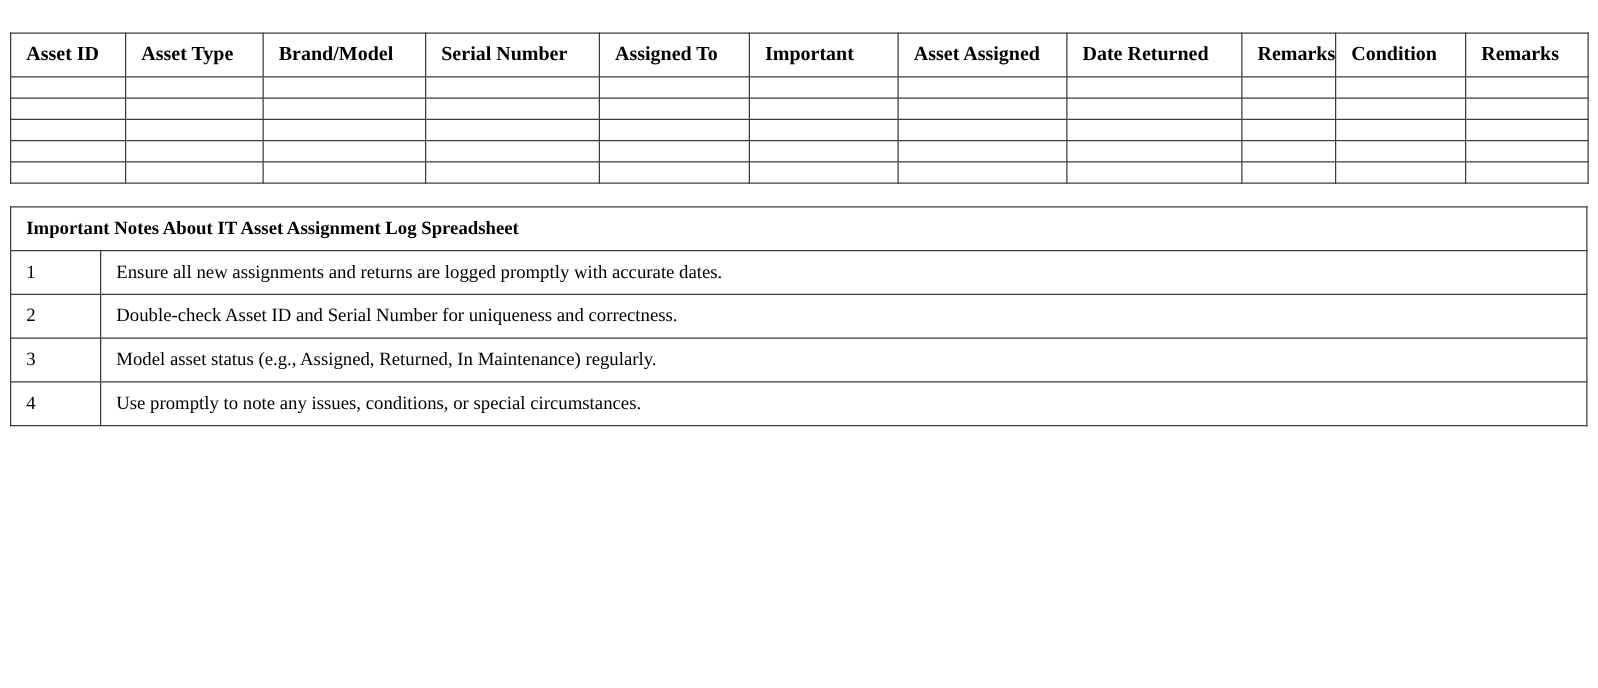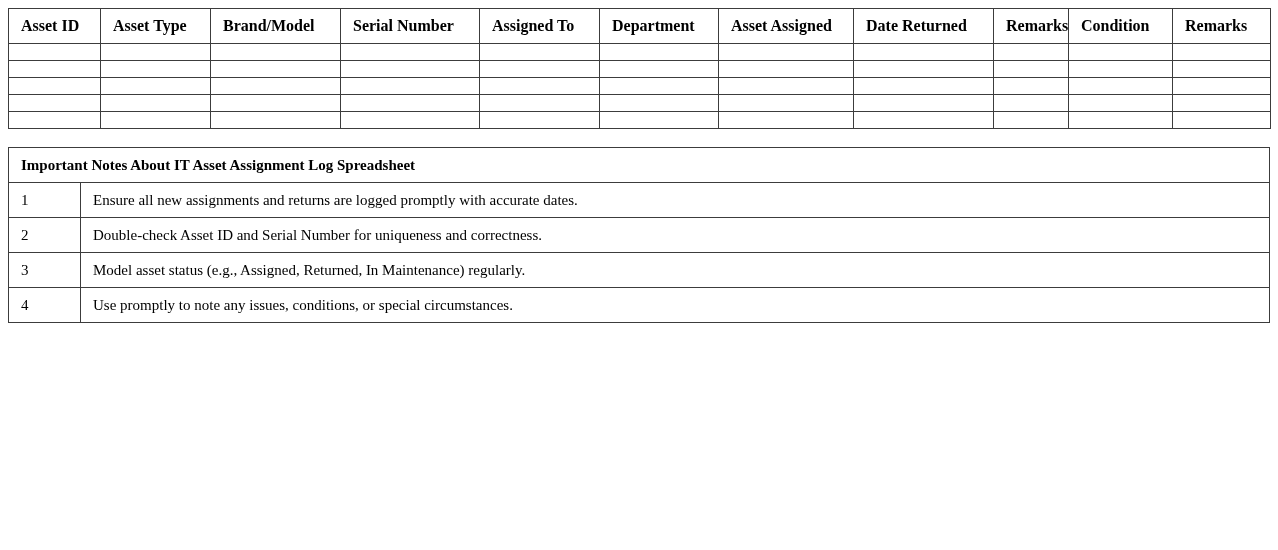--- a/index.html
+++ b/index.html
@@ -10,21 +10,21 @@
       height: 550px;
       overflow: hidden;
     }
     body {
       font-family: "Liberation Serif", "DejaVu Serif", serif;
       color: #000;
     }
     .wrap {
       position: absolute;
       left: 8px;
-      top: 8px;
+      top: 26px;
       width: 1262px;
     }
     table {
       border-collapse: collapse;
       width: 1262px;
       table-layout: fixed;
     }
     .log-table th, .log-table td {
       border: 1px solid #3c3c3c;
       padding: 0 12px;
@@ -74,21 +74,21 @@
         <col style="width: 104px;">
         <col style="width: 98px;">
       </colgroup>
     <thead>
       <tr id="log-head-row">
           <th>Asset ID</th>
           <th>Asset Type</th>
           <th>Brand/Model</th>
           <th>Serial Number</th>
           <th>Assigned To</th>
-          <th>Department</th>
+          <th>Important</th>
           <th>Asset Assigned</th>
           <th>Date Returned</th>
           <th>Remarks</th>
           <th>Condition</th>
           <th>Remarks</th>
         </tr>
     </thead>
     <tbody id="log-body">
         <tr>
           <td></td>

